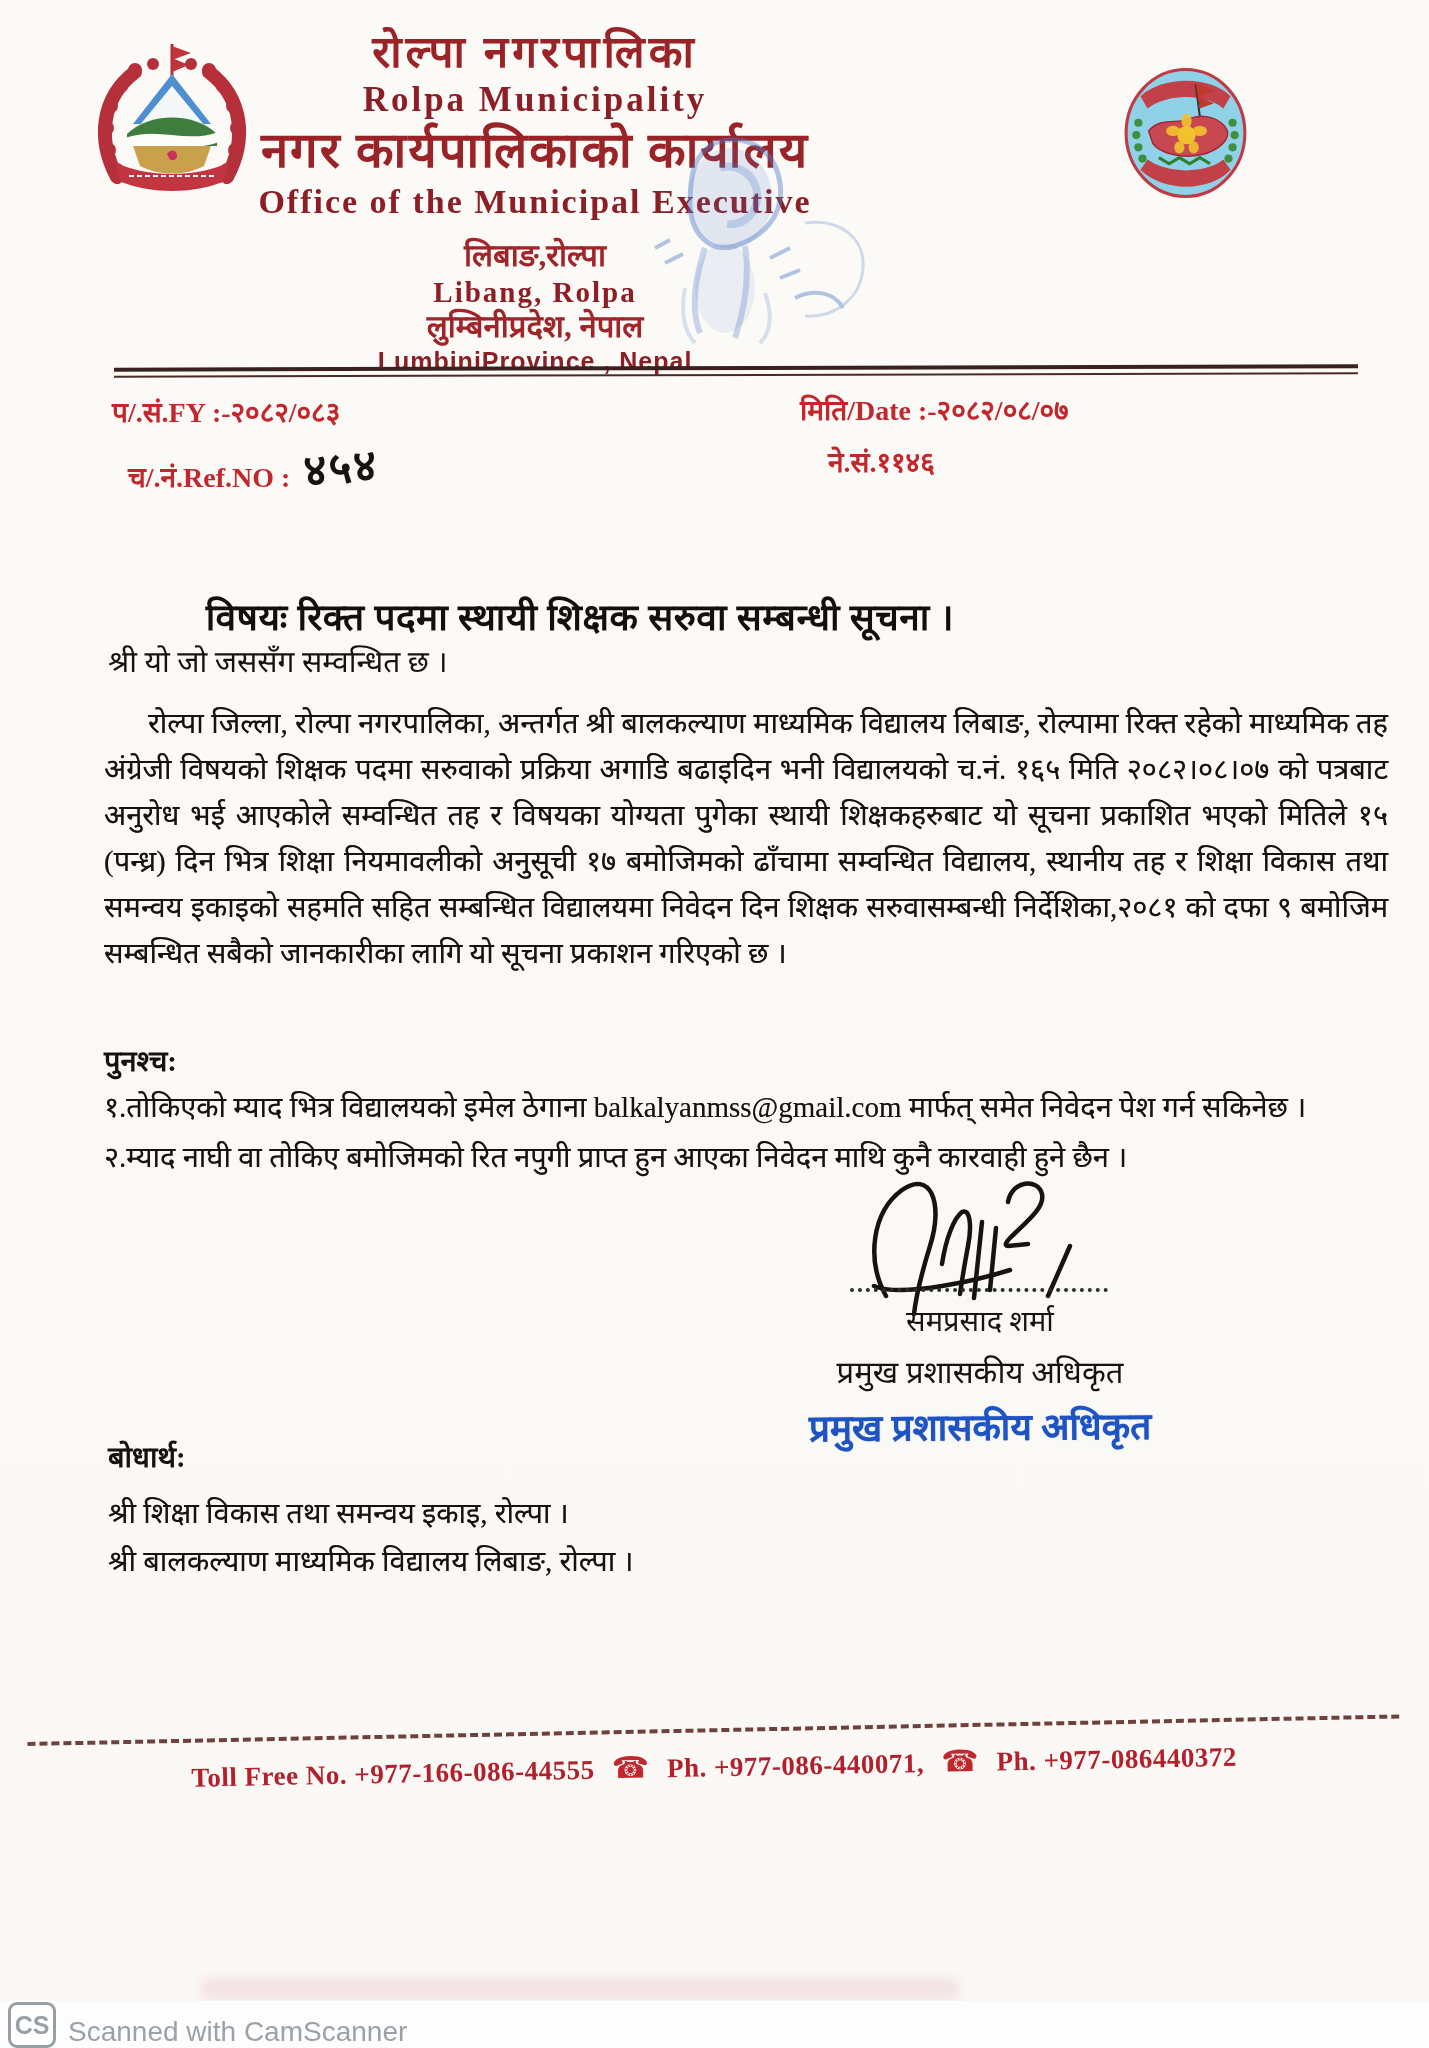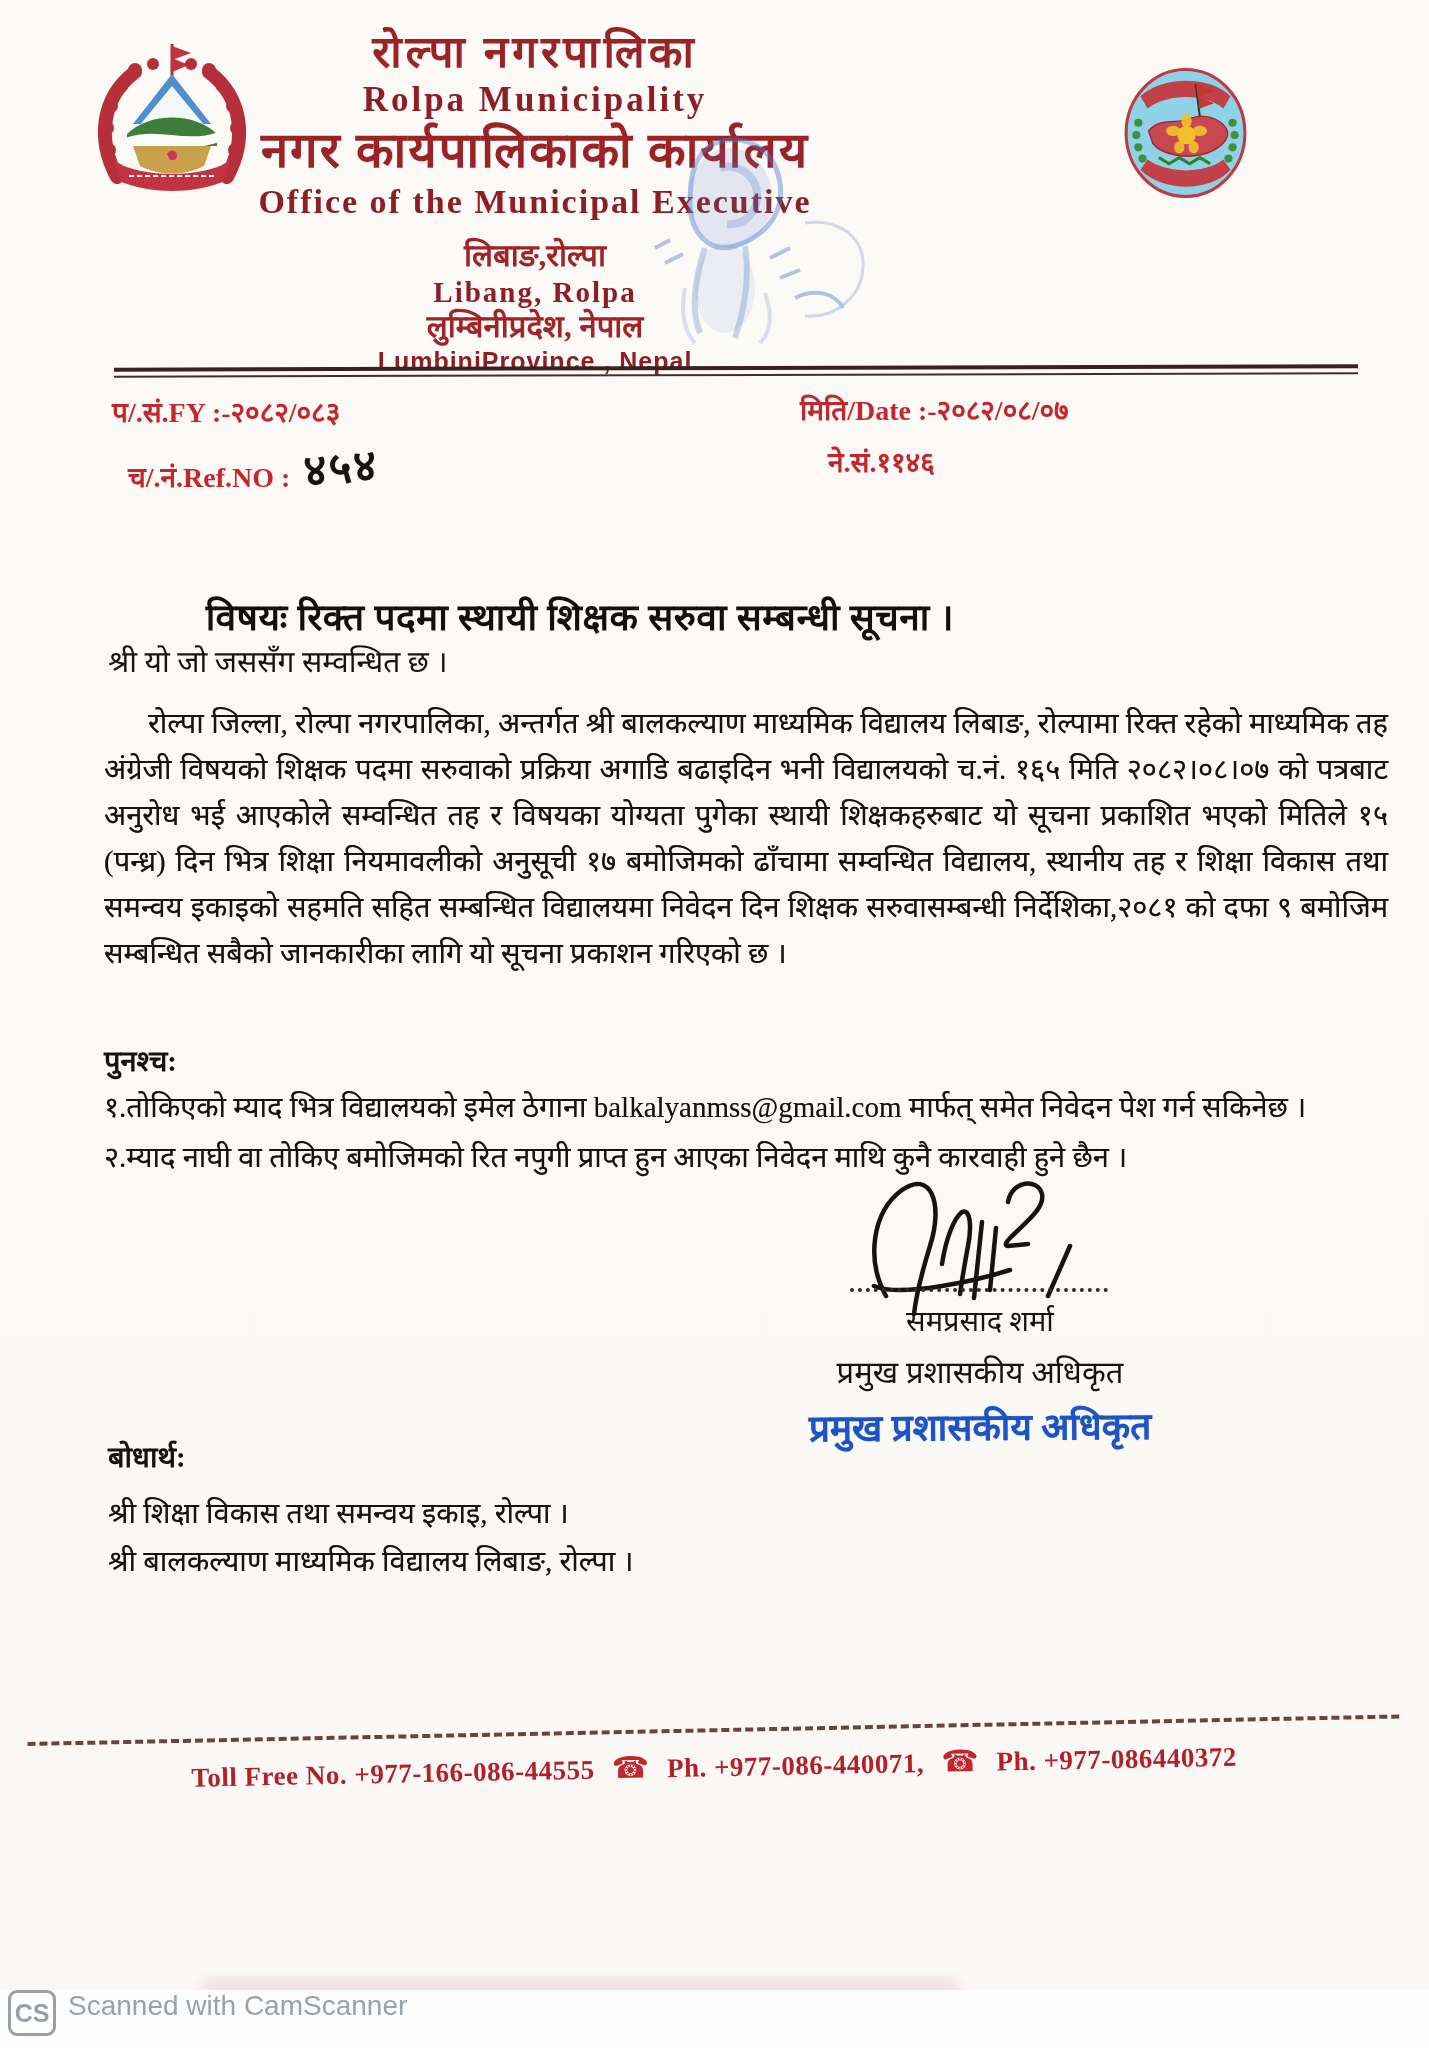--- a/index.html
+++ b/index.html
@@ -86,22 +86,22 @@
     font-size:27px;letter-spacing:.5px;white-space:nowrap;
   }
   .f-text .seg{margin:0 6px;}
   .phone-glyph{color:#c1272d;font-size:30px;margin:0 4px;font-family:"DejaVu Sans",sans-serif;}
   .smudge{
     position:absolute;left:200px;top:1978px;width:760px;height:22px;border-radius:12px;
     background:rgba(221,148,172,.20);filter:blur(4px);
   }
   
   .cs-bar{
-    position:absolute;left:0;bottom:0;width:100%;height:58px;background:#fdfdfd;
-    display:flex;align-items:flex-start;
+    position:absolute;left:0;bottom:0;width:100%;height:47px;background:#fdfdfd;
+    display:flex;align-items:flex-end;
     font-family:"Liberation Sans","DejaVu Sans",sans-serif;
   }
   .cs-badge{
     width:42px;height:40px;margin-left:8px;border:3px solid #97a0a6;border-radius:9px;
     color:#97a0a6;font-weight:bold;font-size:25px;display:flex;align-items:center;justify-content:center;
     background:#fff;
   }
   .cs-text{color:#9aa2a8;font-size:28px;margin-left:12px;}
 </style>
 </head>

